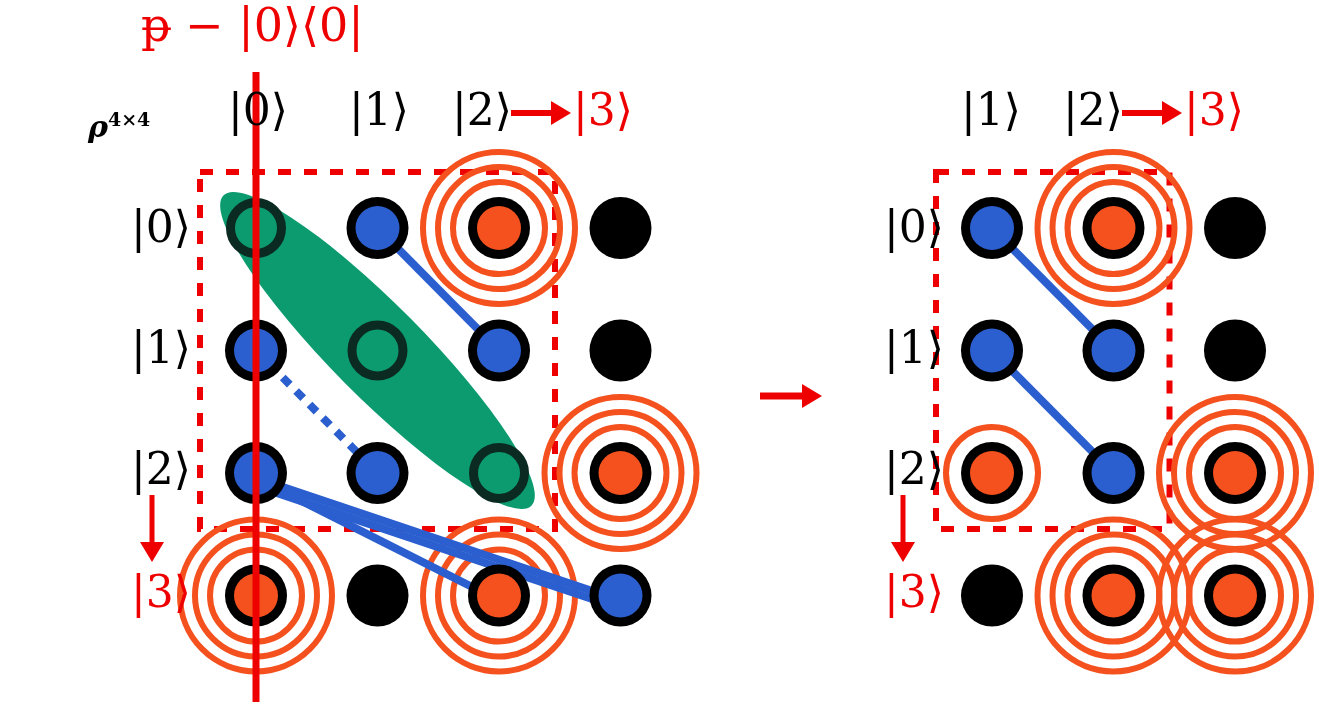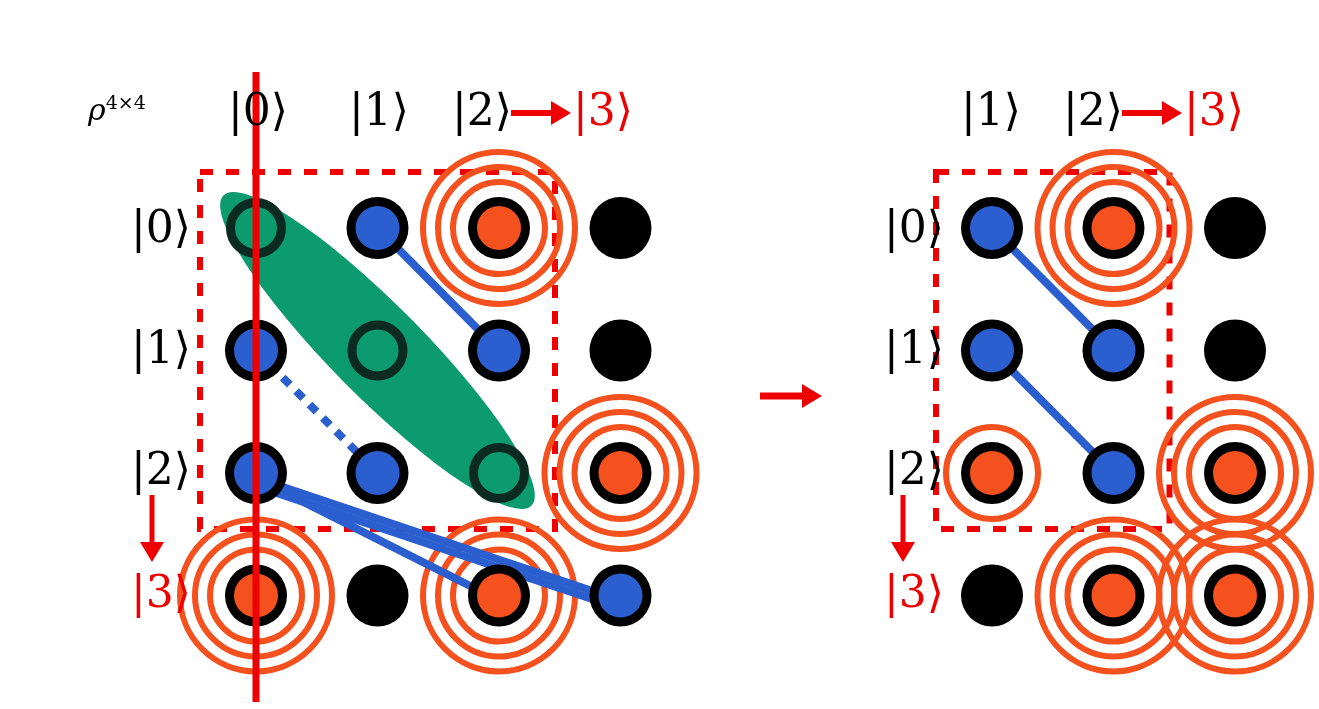--- a/index.html
+++ b/index.html
@@ -194,22 +194,23 @@
           <line x1="903" y1="495" x2="903" y2="552" stroke="#ee0000" stroke-width="5"></line>
           <polygon points="903,562 891,542 915,542" fill="#ee0000"></polygon>
         </g>
         <g>
           <line x1="760" y1="396" x2="810" y2="396" stroke="#ee0000" stroke-width="7"></line>
           <polygon points="822,396 802,384 802,408" fill="#ee0000"></polygon>
         </g>
       </g>
   </svg>
 
-
-  <div class="lbl rho" style="left:88px;top:93px;">
+  <div class="lbl title-red" style="left:141px;top:2px;">ᵽ − |0⟩⟨0|</div>
+
+  <div class="lbl rho" style="left:88px;top:110px;font-weight:bold;">
     <span>ρ</span><sup>4×4</sup>
   </div>
 
   <div class="lbl ket" style="left:228px;top:88px;">|0⟩</div>
   <div class="lbl ket" style="left:349px;top:88px;">|1⟩</div>
   <div class="lbl ket" style="left:452px;top:88px;">|2⟩</div>
   <div class="lbl ket-red" style="left:573px;top:88px;">|3⟩</div>
 
   <div class="lbl ket" style="left:131px;top:205px;">|0⟩</div>
   <div class="lbl ket" style="left:131px;top:326px;">|1⟩</div>

